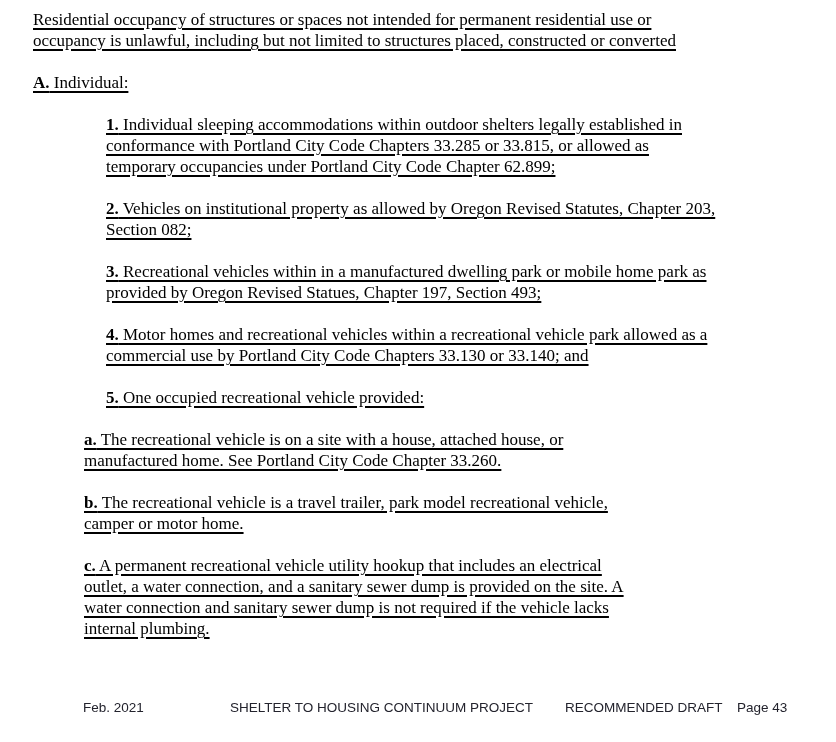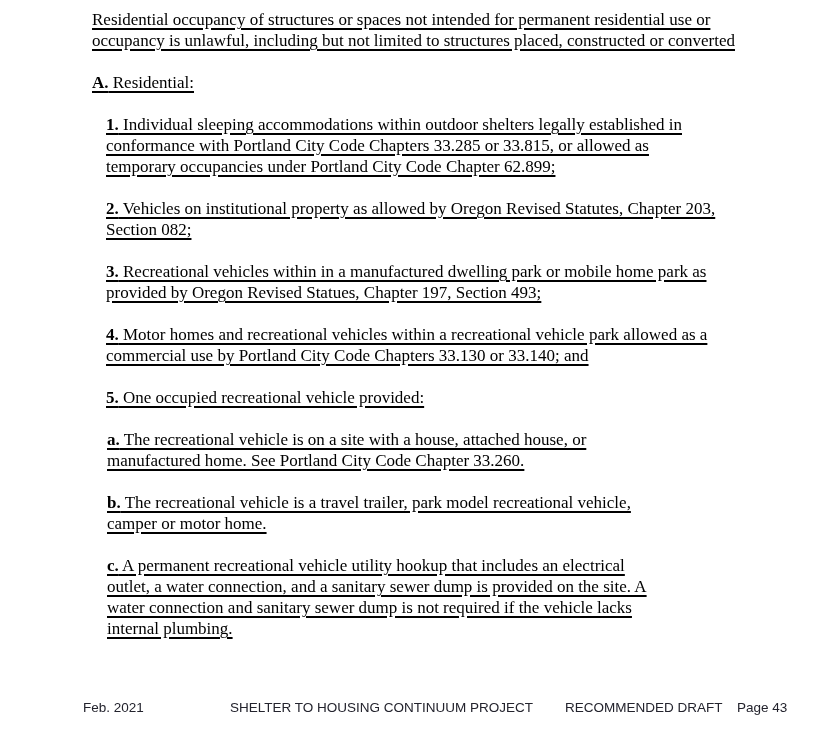--- a/index.html
+++ b/index.html
@@ -8,23 +8,23 @@
     width: 836px;
     height: 742px;
     background: #ffffff;
     overflow: hidden;
     font-family: "Liberation Serif", "DejaVu Serif", serif;
     font-size: 17px;
     line-height: 21px;
     color: #000000;
   }
   .content { position: absolute; top: 9px; left: 0; width: 836px; }
-  .para { margin: 0 0 21px 0; padding-left: 92px; }
+  .para { margin: 0 0 21px 0; padding-left: 33px; }
   .indent-1 { padding-left: 106px; }
-  .indent-2 { padding-left: 107px; }
+  .indent-2 { padding-left: 84px; }
   .line {
     white-space: nowrap;
     text-decoration: underline;
     text-decoration-thickness: 1.5px;
     text-underline-offset: 3px;
   }
   .marker { font-weight: bold; }
   .footer {
     position: absolute;
     top: 699px;
@@ -48,21 +48,21 @@
 <div class="page">
   <div class="content">
 
     <section class="para">
       <div class="line">Residential occupancy of structures or spaces not intended for permanent residential use or</div>
       <div class="line">occupancy is unlawful, including but not limited to structures placed, constructed or converted</div>
     </section>
 
     <section class="para">
       <div class="line">
-        <span class="marker">A.</span><span> Residential:</span>
+        <span class="marker">A.</span><span> Individual:</span>
       </div>
     </section>
 
     <section class="para indent-1">
       <div class="line">
         <span class="marker">1.</span><span> Individual sleeping accommodations within outdoor shelters legally established in</span>
       </div>
       <div class="line">conformance with Portland City Code Chapters 33.285 or 33.815, or allowed as</div>
       <div class="line">temporary occupancies under Portland City Code Chapter 62.899;</div>
     </section>

